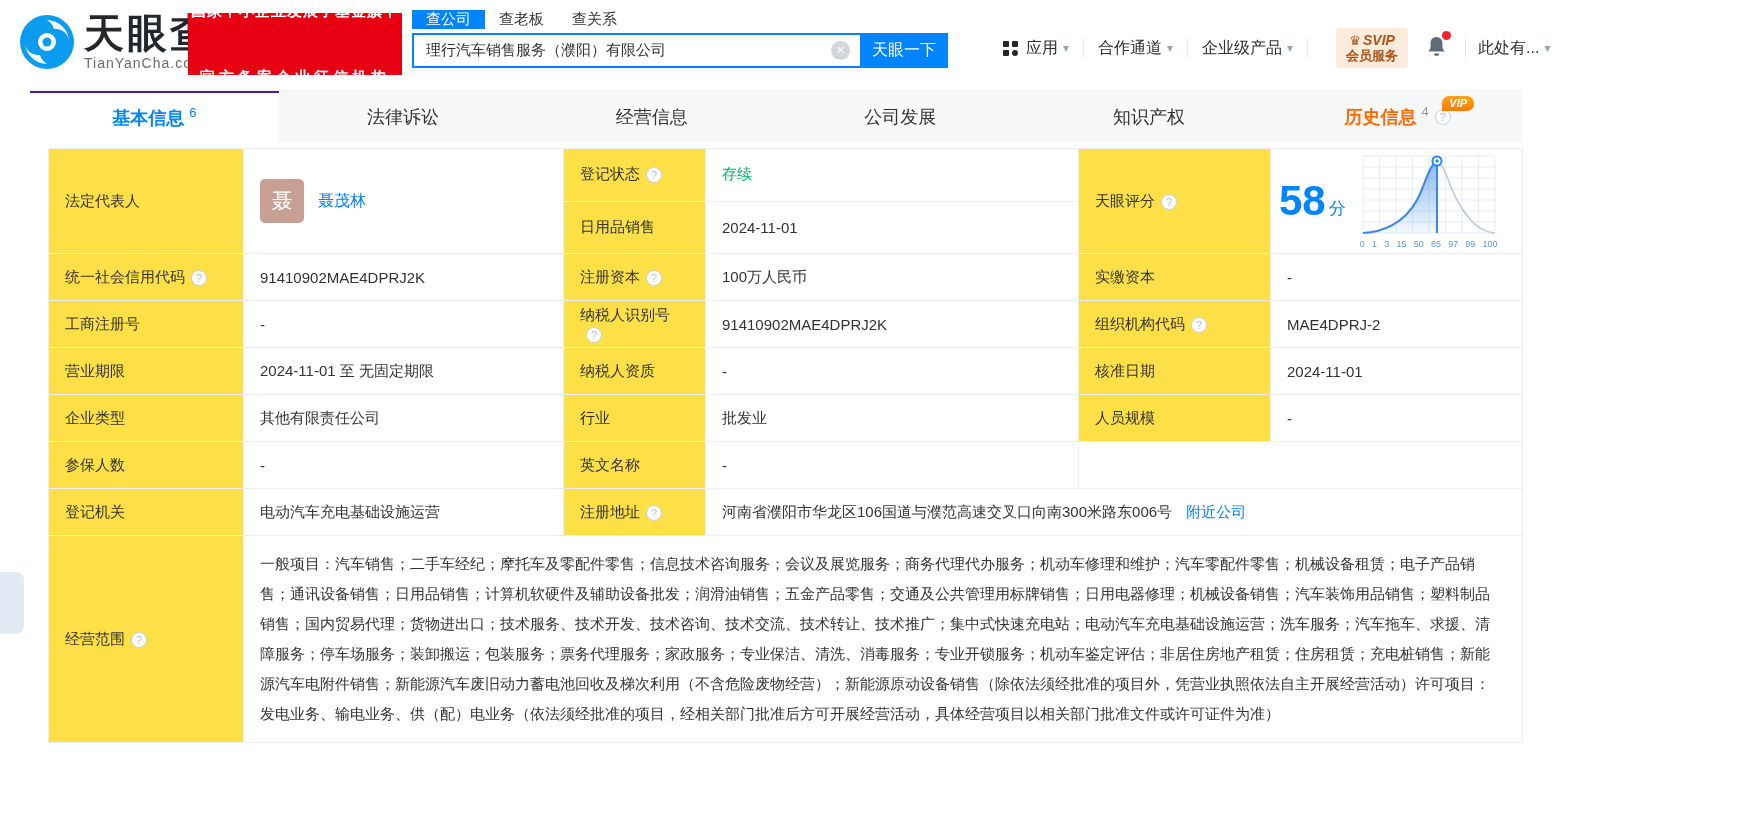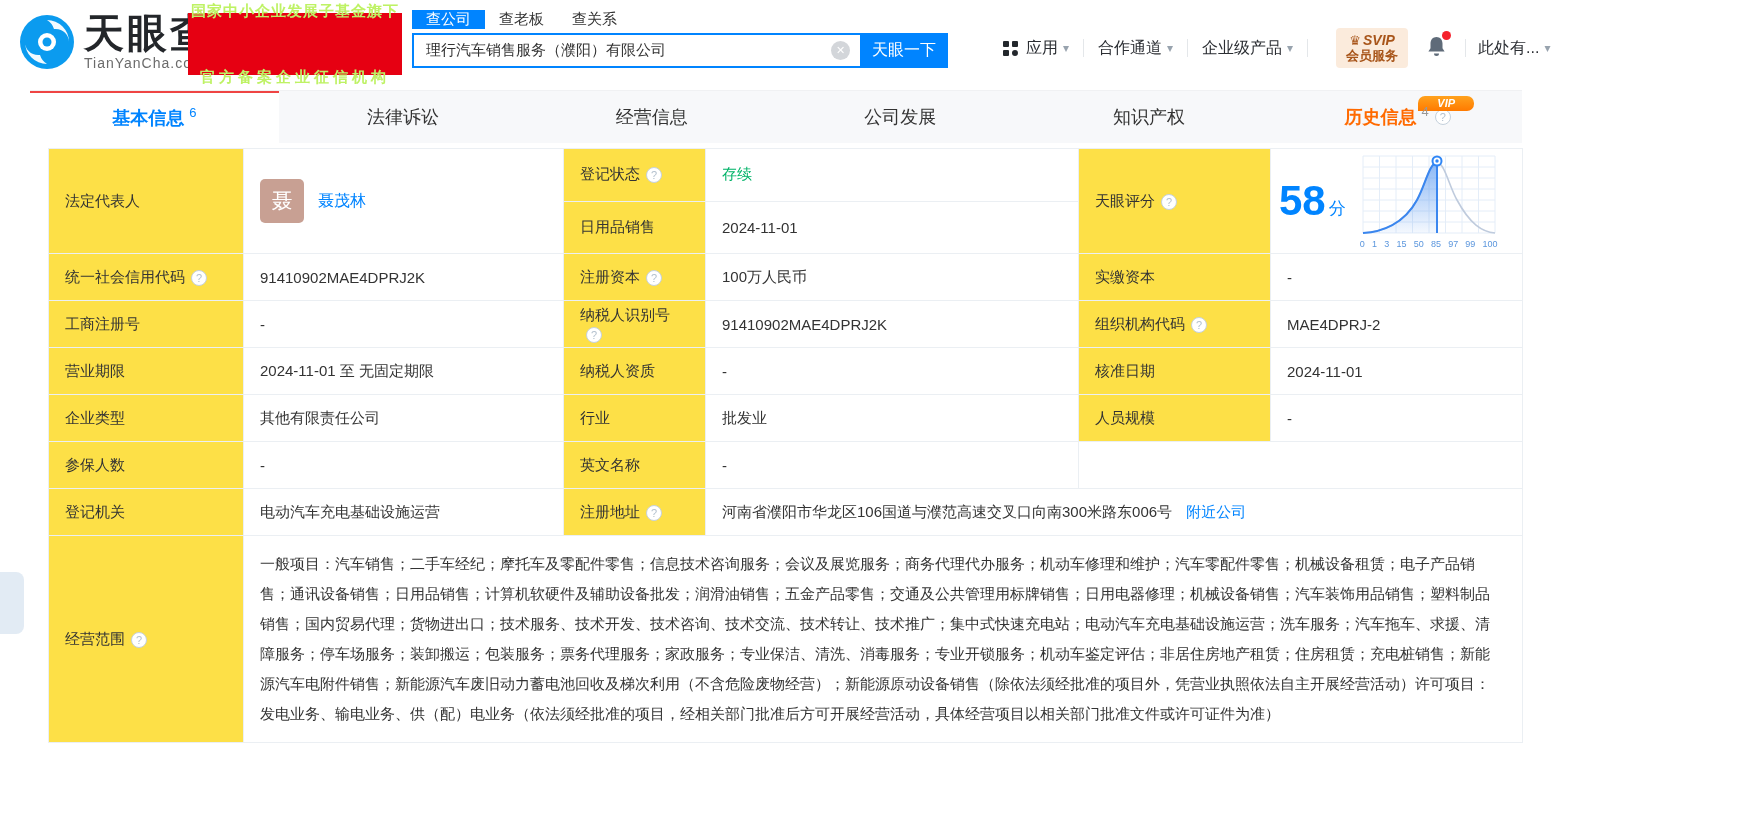--- a/index.html
+++ b/index.html
@@ -7,21 +7,21 @@
               font-family:"Liberation Sans","DejaVu Sans",sans-serif; color:#333; }
 
   
   .header { position:relative; height:88px; background:#fff; }
   .logo { position:absolute; left:18px; top:13px; display:flex; align-items:center; }
   .logo-swirl { width:58px; height:58px; }
   .logo-txt { margin-left:8px; }
   .logo-title { font-size:40px; font-weight:700; color:#23262a; letter-spacing:3px; line-height:40px; }
   .logo-domain { font-size:14px; color:#6b6b6b; letter-spacing:1px; margin-top:2px; }
   .cert-badge { position:absolute; left:188px; top:13px; width:214px; height:62px; background:#e60012;
-                color:#bef264; display:flex; flex-direction:column; justify-content:center; align-items:center;gap:42px; }
+                color:#ffffff; display:flex; flex-direction:column; justify-content:center; align-items:center;gap:42px; }
   .cert-badge .l1 { font-size:15px; font-weight:700; letter-spacing:1px; }
   .cert-badge .l2 { font-size:15px; font-weight:700; letter-spacing:4px; margin-top:5px; }
 
   .search-area { position:absolute; left:412px; top:6px; }
   .search-tabs { display:flex; height:27px; align-items:center; }
   .search-tab { font-size:15px; padding:0 14px; cursor:pointer; color:#333; }
   .search-tab.active { background:#0084ff; color:#fff; }
   .search-row { display:flex; margin-top:0; }
   .search-box { position:relative; width:448px; height:35px; }
   .search-box input { width:100%; height:100%; border:2px solid #0084ff; border-right:none; outline:none;
@@ -43,26 +43,26 @@
   .crown { font-style:normal; font-size:13px; margin-right:2px; }
   .bell-wrap { position:relative; margin:0 10px 0 4px; cursor:pointer; }
   .bell-dot { position:absolute; top:-4px; right:-4px; width:9px; height:9px; border-radius:50%; background:#f5222d; }
   .user-sep { width:1px; height:18px; background:#e4e7ea; margin:0 12px 0 8px; }
 
   
   .tabbar { margin-left:30px; margin-top:2px; width:1492px; height:53px; background:#f7f8fa;
             display:flex; border-top:1px solid #f0f1f3; }
   .mtab { flex:1; display:flex; align-items:center; justify-content:center; font-size:18px; color:#333;
           cursor:pointer; position:relative; }
-  .mtab.active { background:#fff; color:#0084ff; font-weight:700; border-top:2px solid #ef4444; }
+  .mtab.active { background:#fff; color:#0084ff; font-weight:700; border-top:2px solid #4c1d95; }
   .mtab .cnt { font-size:13px; margin-left:5px; position:relative; top:-6px; color:#999; font-weight:400; }
   .mtab.active .cnt { color:#0084ff; }
   .mtab.orange { color:#ff6a00; font-weight:700; }
   .vip-badge { position:absolute; top:5px; right:48px; background:linear-gradient(180deg,#ffa21d,#ff7a00);
-               color:#fff; font-size:11px; font-style:italic; font-weight:700; padding:1px 19px 2px;
+               color:#fff; font-size:11px; font-style:italic; font-weight:700; padding:1px 7px 2px;
                border-radius:7px 7px 7px 0; }
   .help-icon { display:inline-block; width:16px; height:16px; border:1px solid #c5d1dc; border-radius:50%;
                color:#b3c1ce; font-size:11px; line-height:15px; text-align:center; margin-left:6px;
                font-weight:400; cursor:pointer; background:#fff; }
 
   
   .info-table { margin:5px 0 0 48px; width:1474px; border-collapse:collapse; table-layout:fixed; }
   .info-table td { border:1px solid #ebeff3; font-size:15px; color:#333; height:47px; padding:4px 14px 4px 16px;
                    vertical-align:middle; background:#fff; }
   .info-table td.lbl { background:#fde047; }

